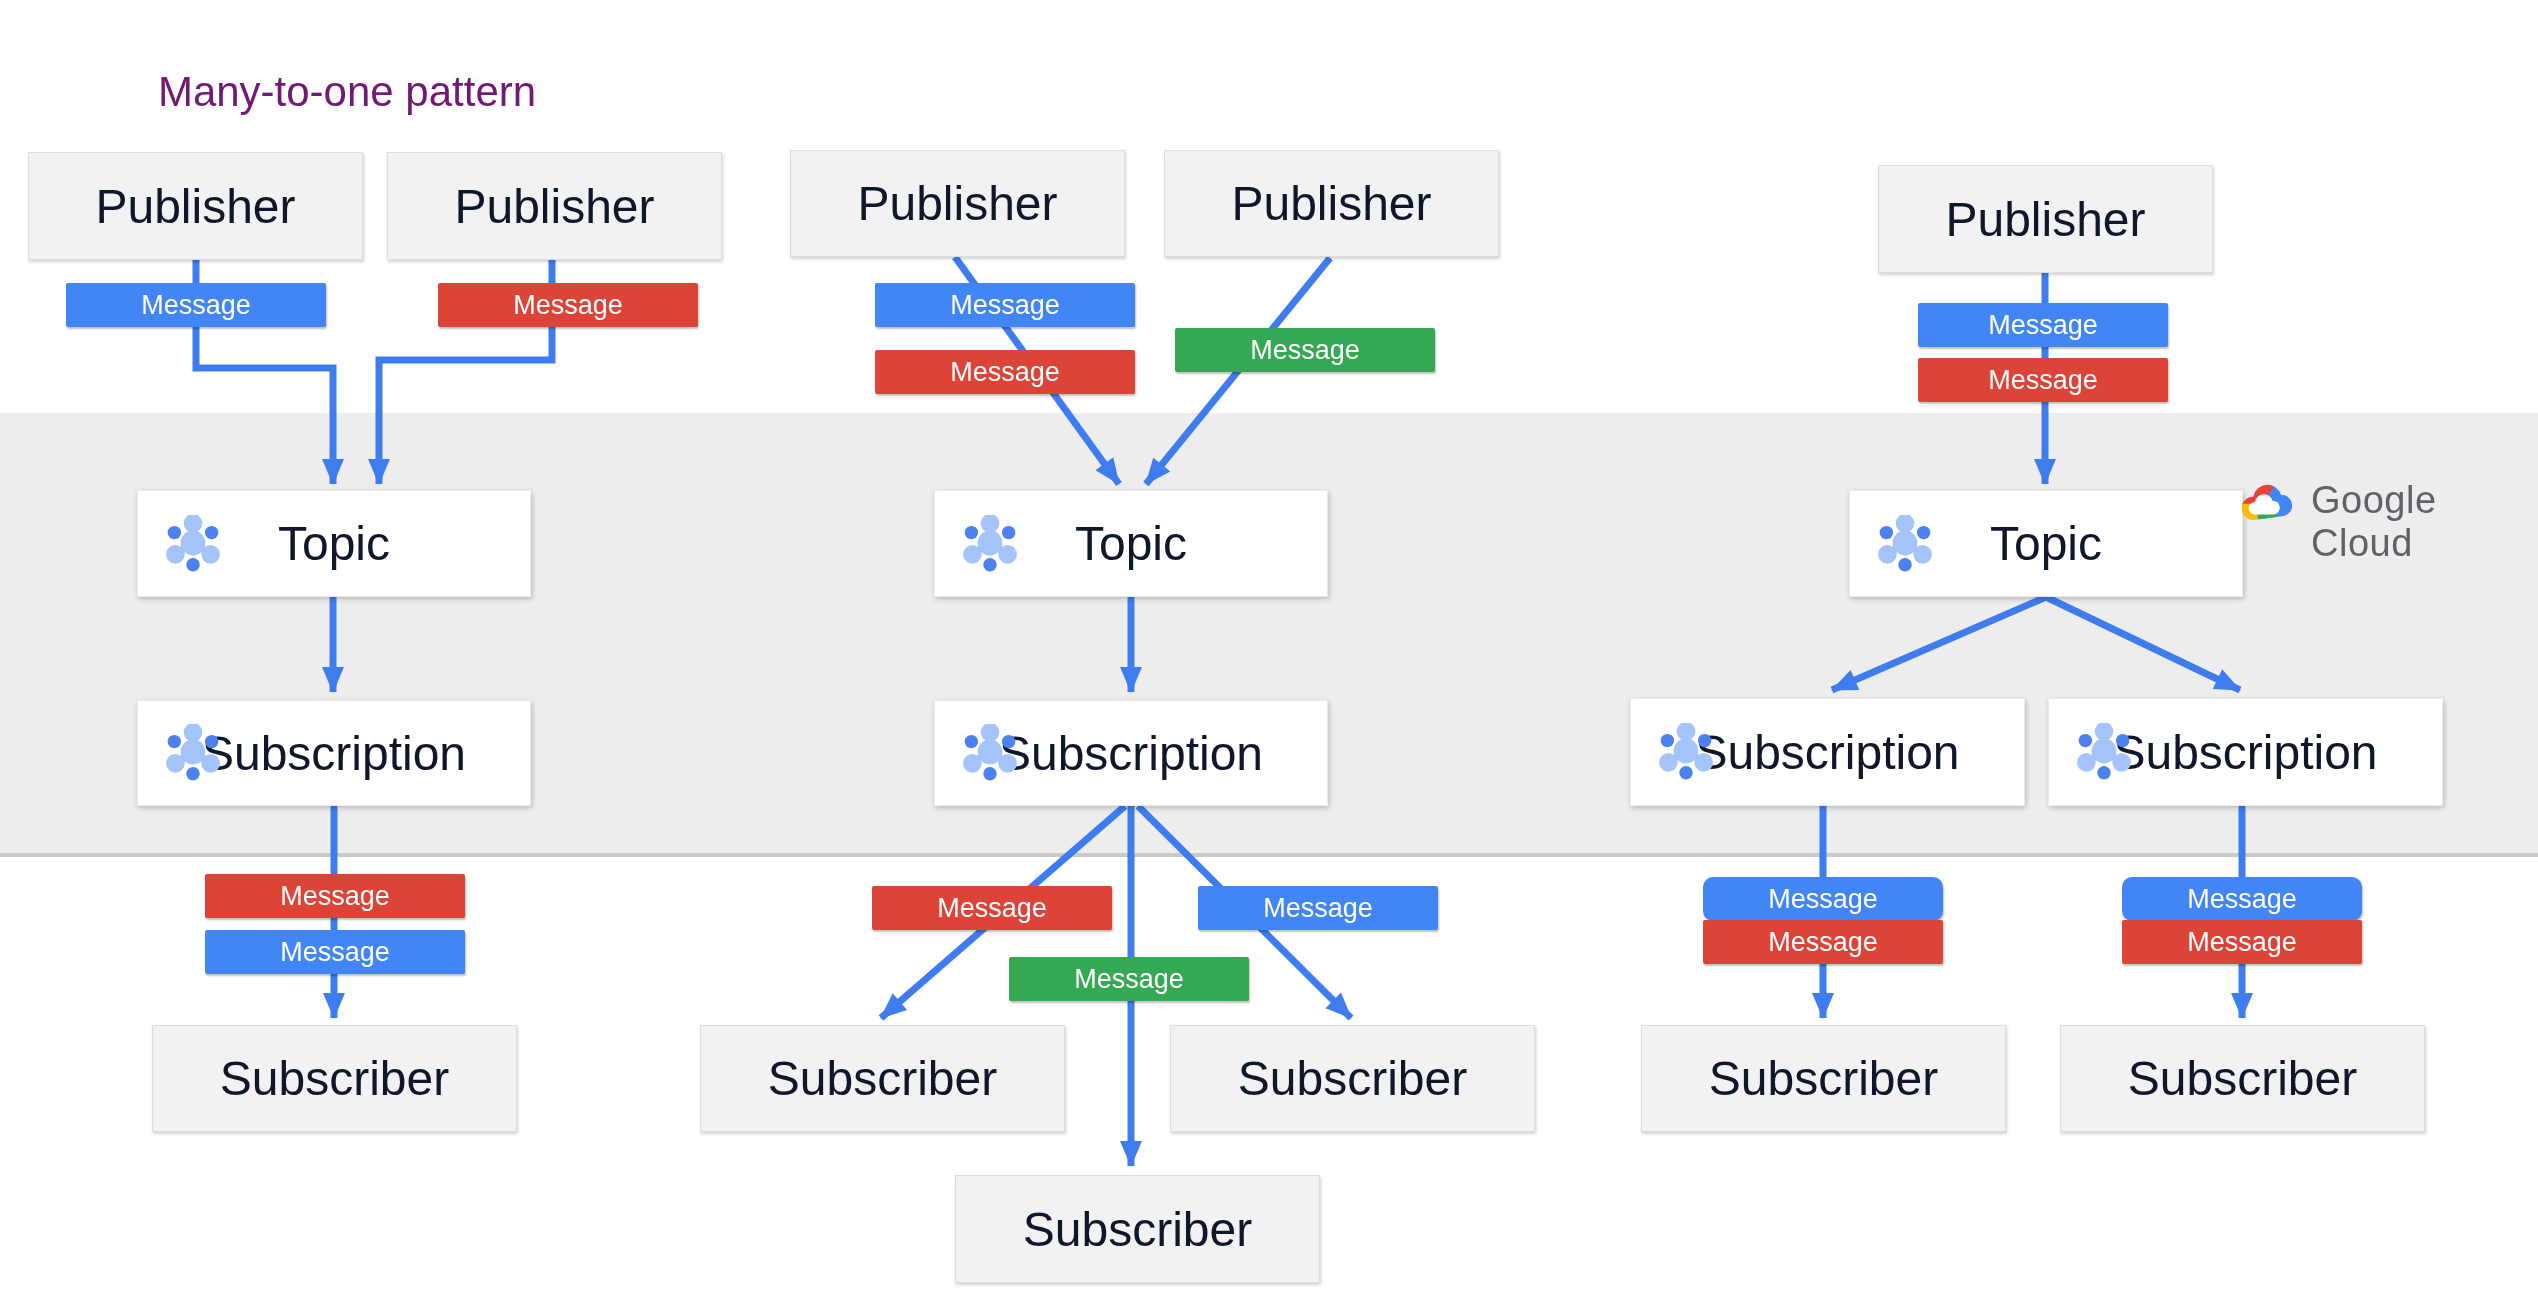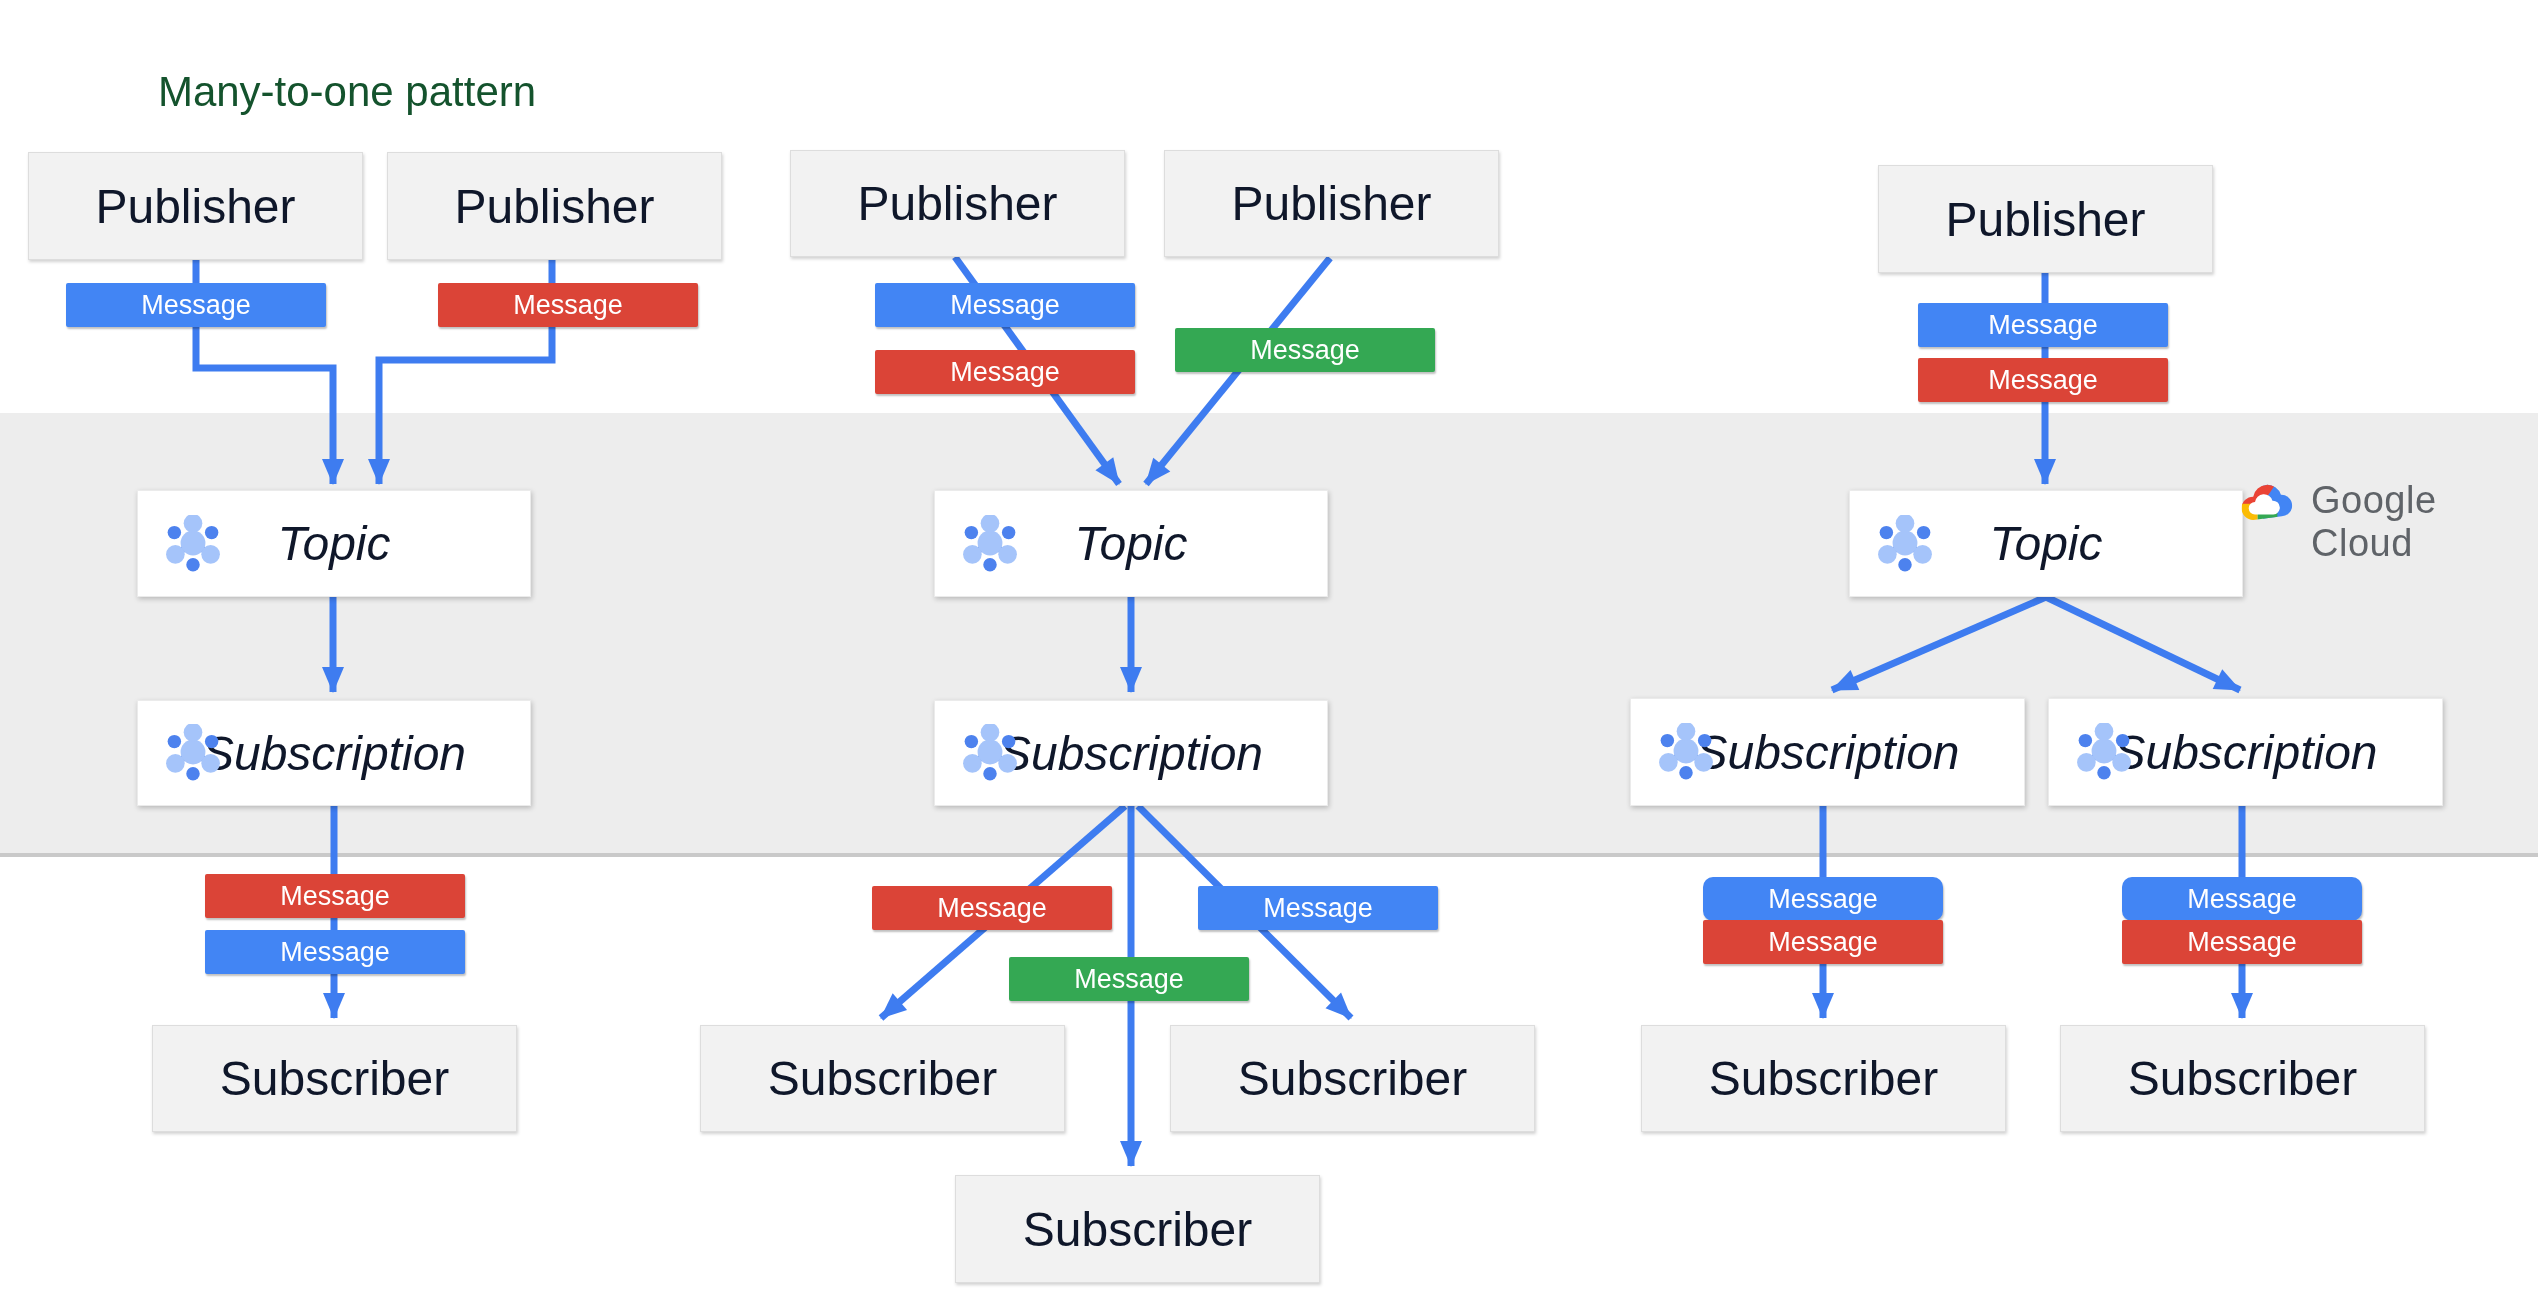--- a/index.html
+++ b/index.html
@@ -1,26 +1,26 @@
 <!DOCTYPE html>
 <html><head>
 <meta charset="utf-8">
 <style>
   html,body{margin:0;padding:0;background:#fff;}
   #canvas{position:relative;width:2538px;height:1305px;background:#ffffff;overflow:hidden;
           font-family:"Liberation Sans", sans-serif;}
   #band{position:absolute;left:0;top:413px;width:2538px;height:440px;background:#ededed;
         border-bottom:4px solid #c9c9c9;z-index:0;}
   #wires{position:absolute;left:0;top:0;z-index:1;}
-  .title{position:absolute;font-size:42px;color:#14532d;text-align:center;width:520px;
+  .title{position:absolute;font-size:42px;color:#701a75;text-align:center;width:520px;
          white-space:pre;z-index:2;}
   .node{position:absolute;display:flex;align-items:center;justify-content:center;
         font-size:48px;color:#0f172a;z-index:2;box-sizing:border-box;}
   .gray-box{background:#f2f2f2;border:1px solid #dddddd;box-shadow:1px 2px 3px rgba(0,0,0,.18);}
-  .white-box{background:#ffffff;border:1px solid #ebebeb;box-shadow:1px 2px 5px rgba(0,0,0,.22);font-style:italic;}
+  .white-box{background:#ffffff;border:1px solid #ebebeb;box-shadow:1px 2px 5px rgba(0,0,0,.22);}
   .white-box .boxlabel{flex:1;text-align:center;}
   .ps-icon{position:absolute;left:26px;top:50%;margin-top:-29px;width:58px;height:58px;}
   .msg{position:absolute;height:44px;display:flex;align-items:center;justify-content:center;
        font-size:27px;color:#ffffff;z-index:2;border-radius:2px;
        box-shadow:1px 2px 2px rgba(0,0,0,.25);}
   .msg[data-color="blue"]{background:#4285f4;}
   .msg[data-color="red"]{background:#db4437;}
   .msg[data-color="green"]{background:#34a853;}
   .msg.rounded{border-radius:10px;}
   #gc-logo{position:absolute;left:2238px;top:438px;display:flex;align-items:center;z-index:2;}

